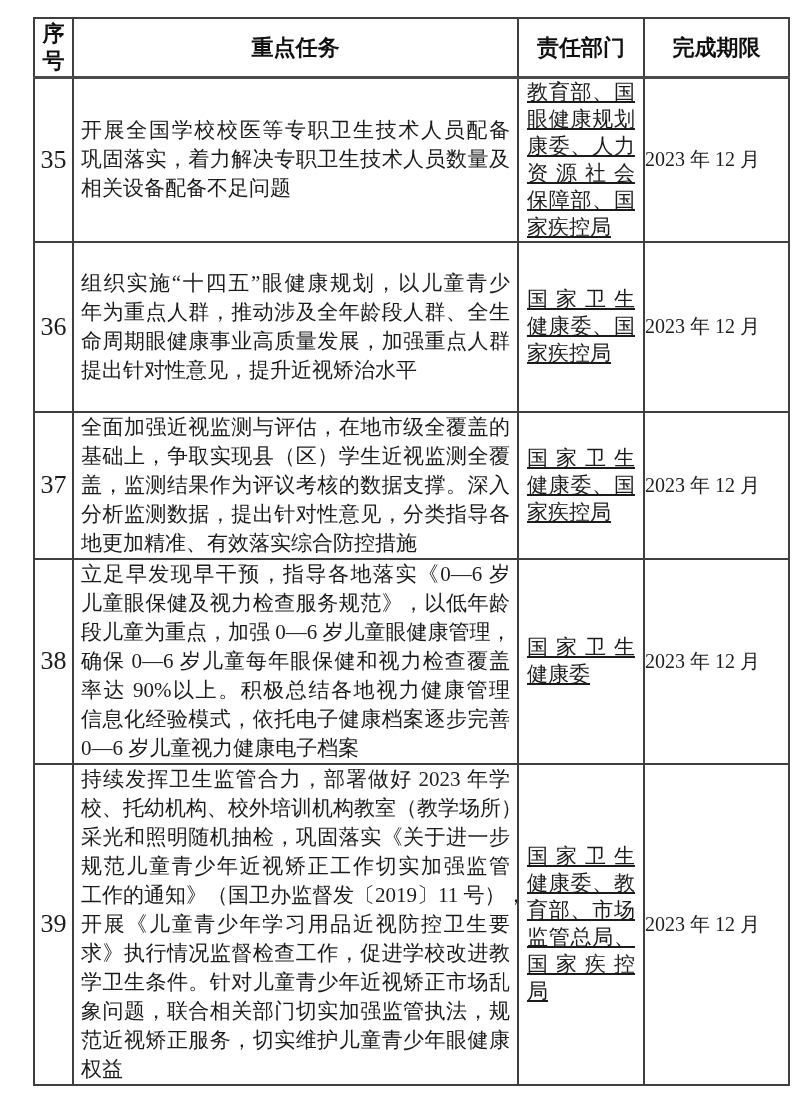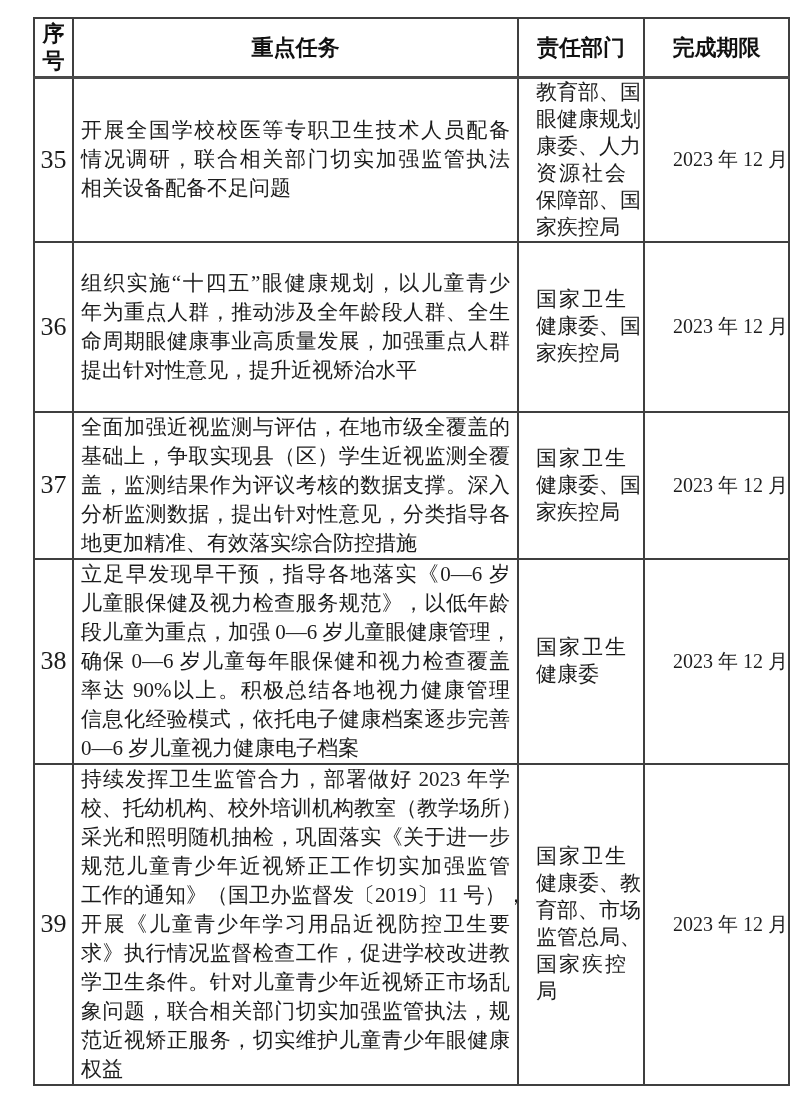--- a/index.html
+++ b/index.html
@@ -49,33 +49,33 @@
     font-size: 26px;
   }
   td.task .lines, td.dept .lines {
     display: flex;
     flex-direction: column;
     justify-content: center;
     height: 100%;
     box-sizing: border-box;
   }
   td.task .lines { padding: 0 7px; }
-  td.dept .lines { padding: 0 17px; }
+  td.dept .lines { padding: 0 8px; text-decoration: underline; }
   .jline {
     font-size: 21px;
     line-height: 29px;
     text-align: justify;
     text-align-last: justify;
     text-justify: inter-character;
     white-space: nowrap;
   }
   .jline.last { text-align-last: left; }
   td.dept .jline { line-height: 27px; }
   td.dl {
-    text-align: right;
+    text-align: left;
     font-size: 20px;
     white-space: nowrap;
   }
 </style>
 </head>
 <body>
 
 <table class="doc-table">
   <colgroup>
     <col class="c-no">
@@ -91,21 +91,21 @@
       <th class="h">完成期限</th>
     </tr>
   </thead>
   <tbody id="table-body">
 
   <tr>
     <td class="no">35</td>
     <td class="task">
           <div class="lines">
             <div class="jline">开展全国学校校医等专职卫生技术人员配备</div>
-            <div class="jline">情况调研，联合相关部门切实加强监管执法</div>
+            <div class="jline">巩固落实，着力解决专职卫生技术人员数量及</div>
             <div class="jline last">相关设备配备不足问题</div>
           </div>
         </td>
     <td class="dept">
           <div class="lines">
             <div class="jline">教育部、国</div>
             <div class="jline">眼健康规划</div>
             <div class="jline">康委、人力</div>
             <div class="jline">资源社会</div>
             <div class="jline">保障部、国</div>

